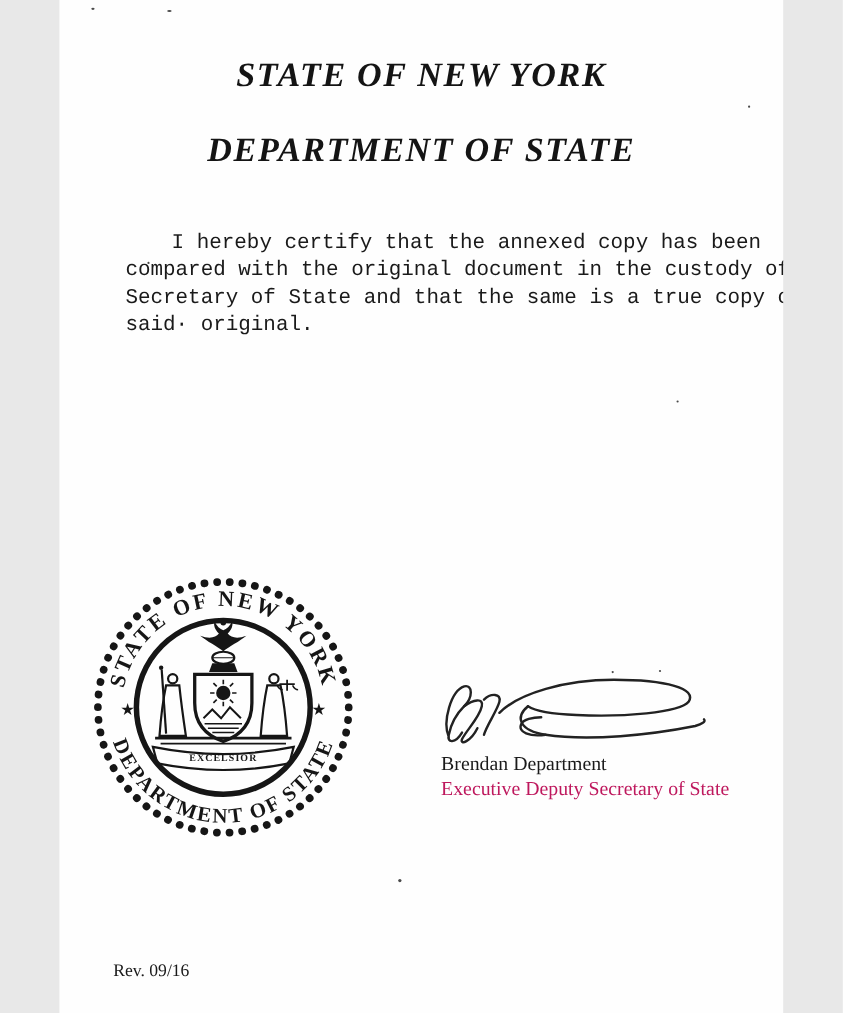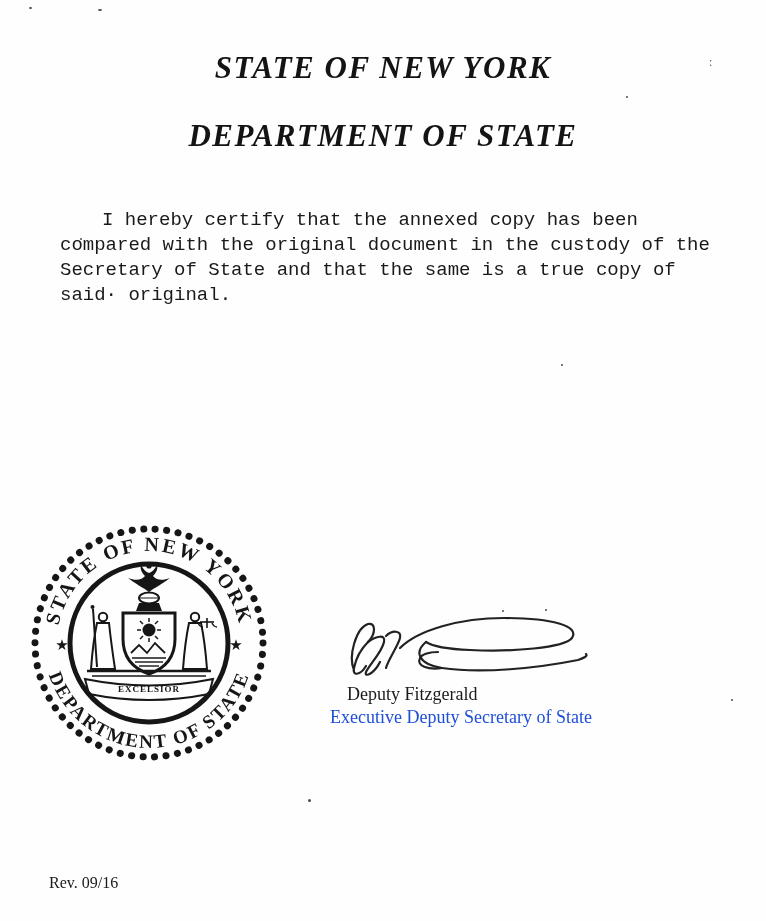--- a/index.html
+++ b/index.html
@@ -1,18 +1,18 @@
 <!DOCTYPE html>
 <html><head>
 <meta charset="utf-8">
 <style>
   html,body{margin:0;padding:0;background:#e8e8e8;}
   .page{
     position:relative;
-    width:766px;height:921px;
+    width:658px;height:921px;
     margin:0 auto;
     background:#fefefe;
     overflow:hidden;
     font-family:"Liberation Serif", serif;
     color:#1b1b1b;
   }
   .title{
     position:absolute;
     left:0;width:100%;
     text-align:center;
@@ -51,23 +51,23 @@
   }
   .signer-name{
     position:absolute;
     left:347px;top:684px;
     font-size:18px;
     color:#1a1a1a;
     white-space:nowrap;
   }
   .signer-title{
     position:absolute;
-    left:330px;top:707px;
+    left:347px;top:707px;
     font-size:18px;
-    color:#1d4ed8;
+    color:#be185d;
     white-space:nowrap;
   }
   .seal{
     position:absolute;
     left:26px;top:520px;
     width:246px;height:246px;
   }
   .footer-rev{
     position:absolute;
     left:49px;top:874px;
@@ -173,21 +173,21 @@
       <path d="M26,30 C34,24 44,22 42,30 C40,40 28,52 24,60 C22,66 32,62 38,50"></path>
       <path d="M44,24 C50,18 60,18 58,26 C56,34 46,48 44,56"></path>
 
       <path d="M58,36 C76,18 118,6 162,6 C210,6 238,14 230,26 C222,36 170,40 128,38 C104,37 90,34 84,30"></path>
       <path d="M84,30 C72,40 76,52 100,56 C140,62 196,56 236,48 C242,46 246,44 244,42"></path>
 
       <path d="M100,56 C86,58 74,54 78,46 C80,42 88,40 96,40"></path>
     </g>
   </svg>
 
-  <div class="signer-name">Deputy Fitzgerald</div>
+  <div class="signer-name">Brendan Department</div>
   <div class="signer-title">Executive Deputy Secretary of State</div>
 
   <div class="footer-rev">Rev. 09/16</div>
 
   <div class="speck" style="left:29px;top:7px;width:3px;height:2px;"></div>
   <div class="speck" style="left:98px;top:9px;width:4px;height:2px;"></div>
   <div class="speck-colon" style="left:709px;top:55px;">:</div>
   <div class="speck" style="left:626px;top:96px;width:2px;height:2px;"></div>
   <div class="speck" style="left:80px;top:238px;width:2px;height:2px;"></div>
   <div class="speck" style="left:561px;top:364px;width:2px;height:2px;"></div>

